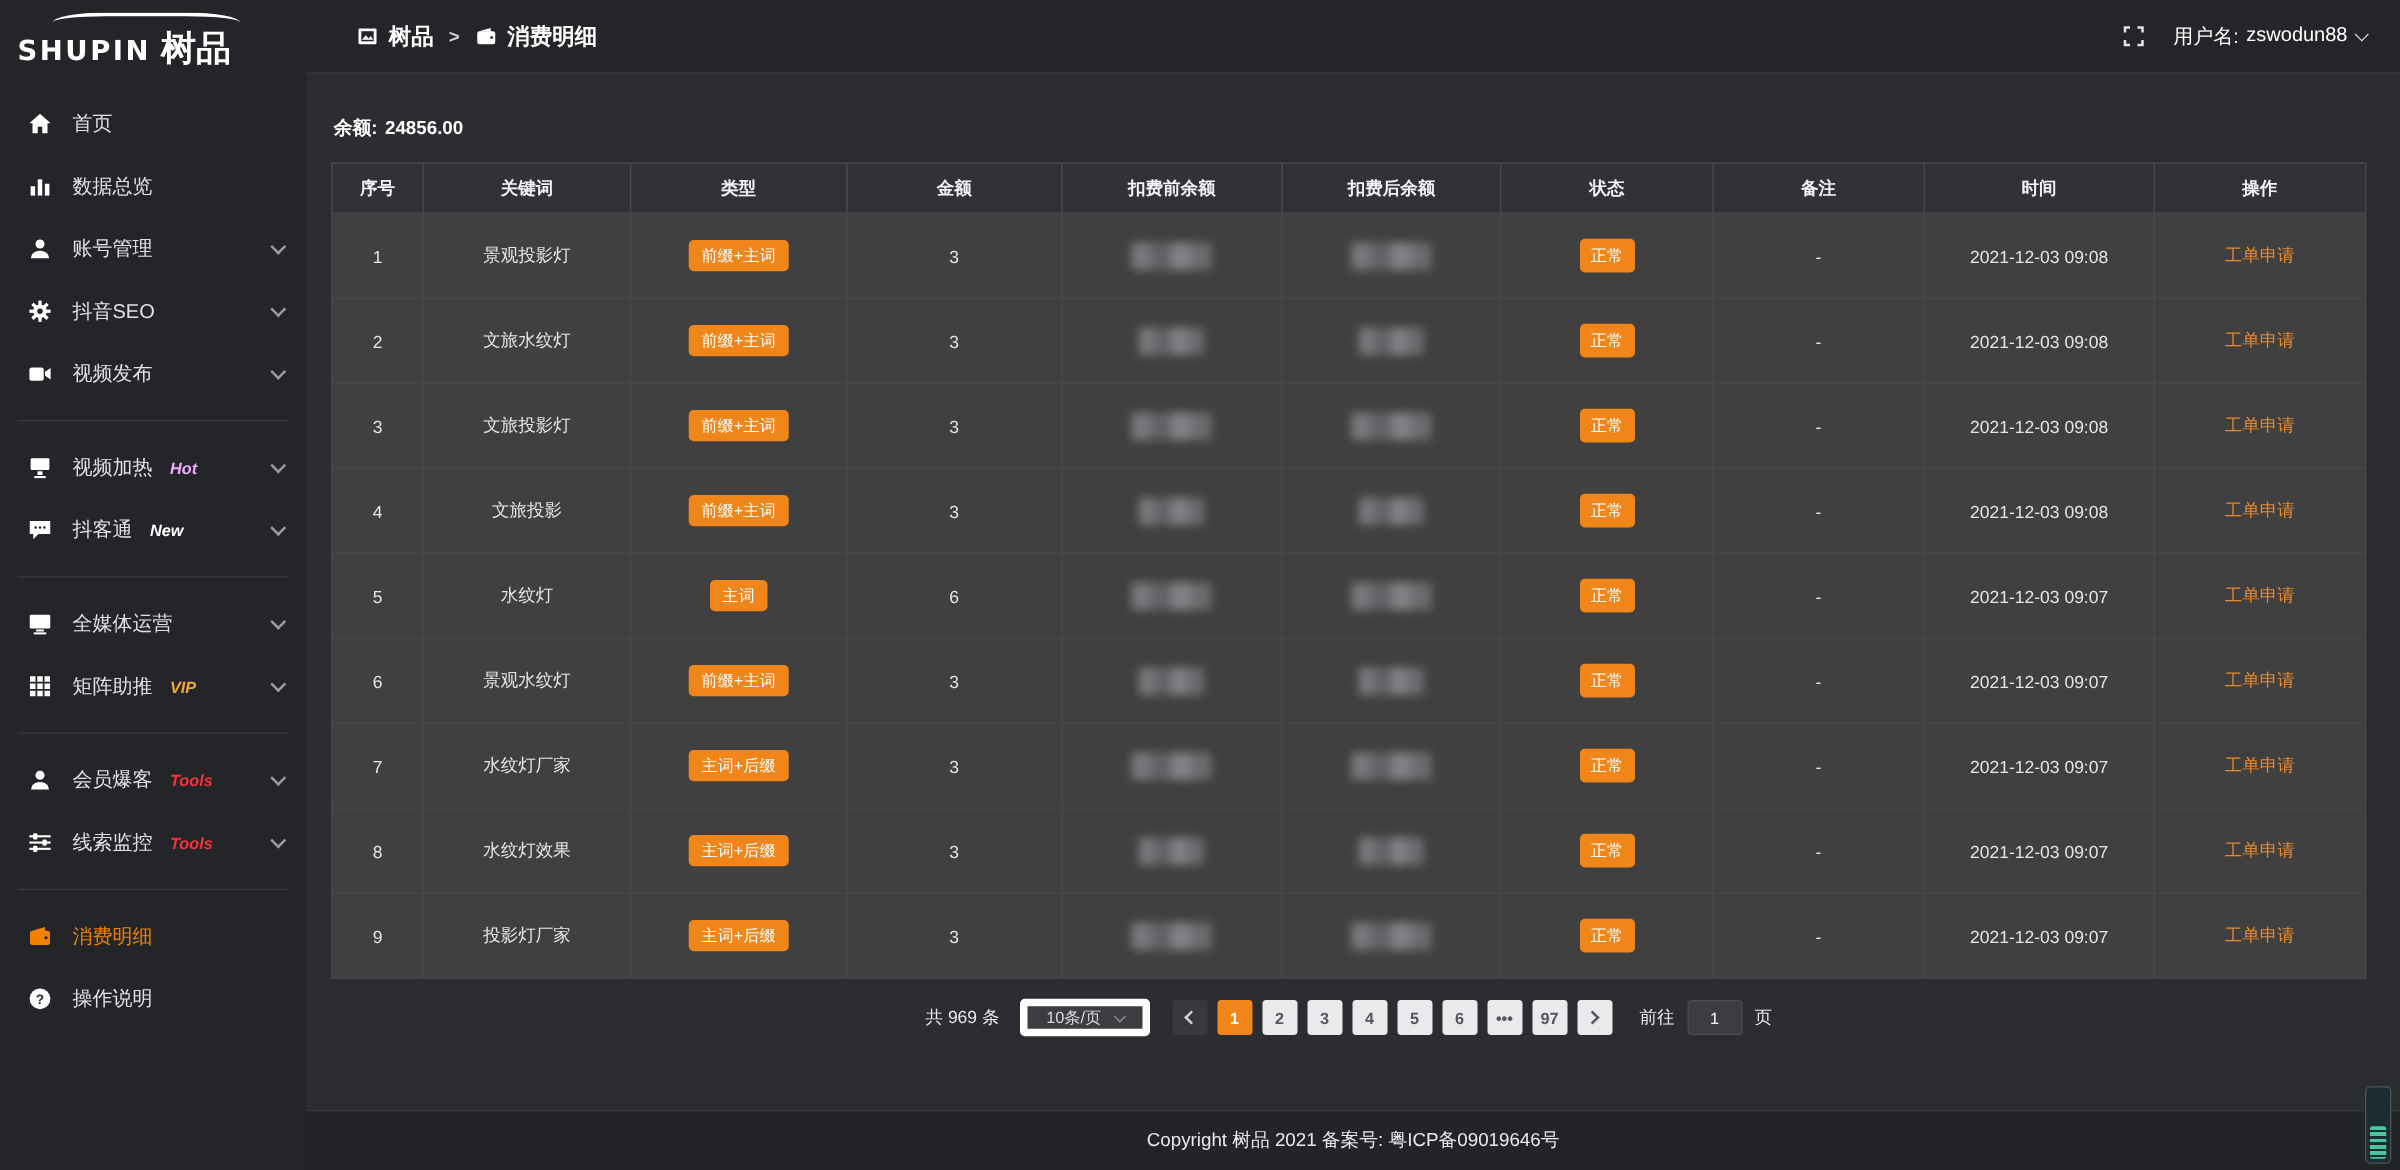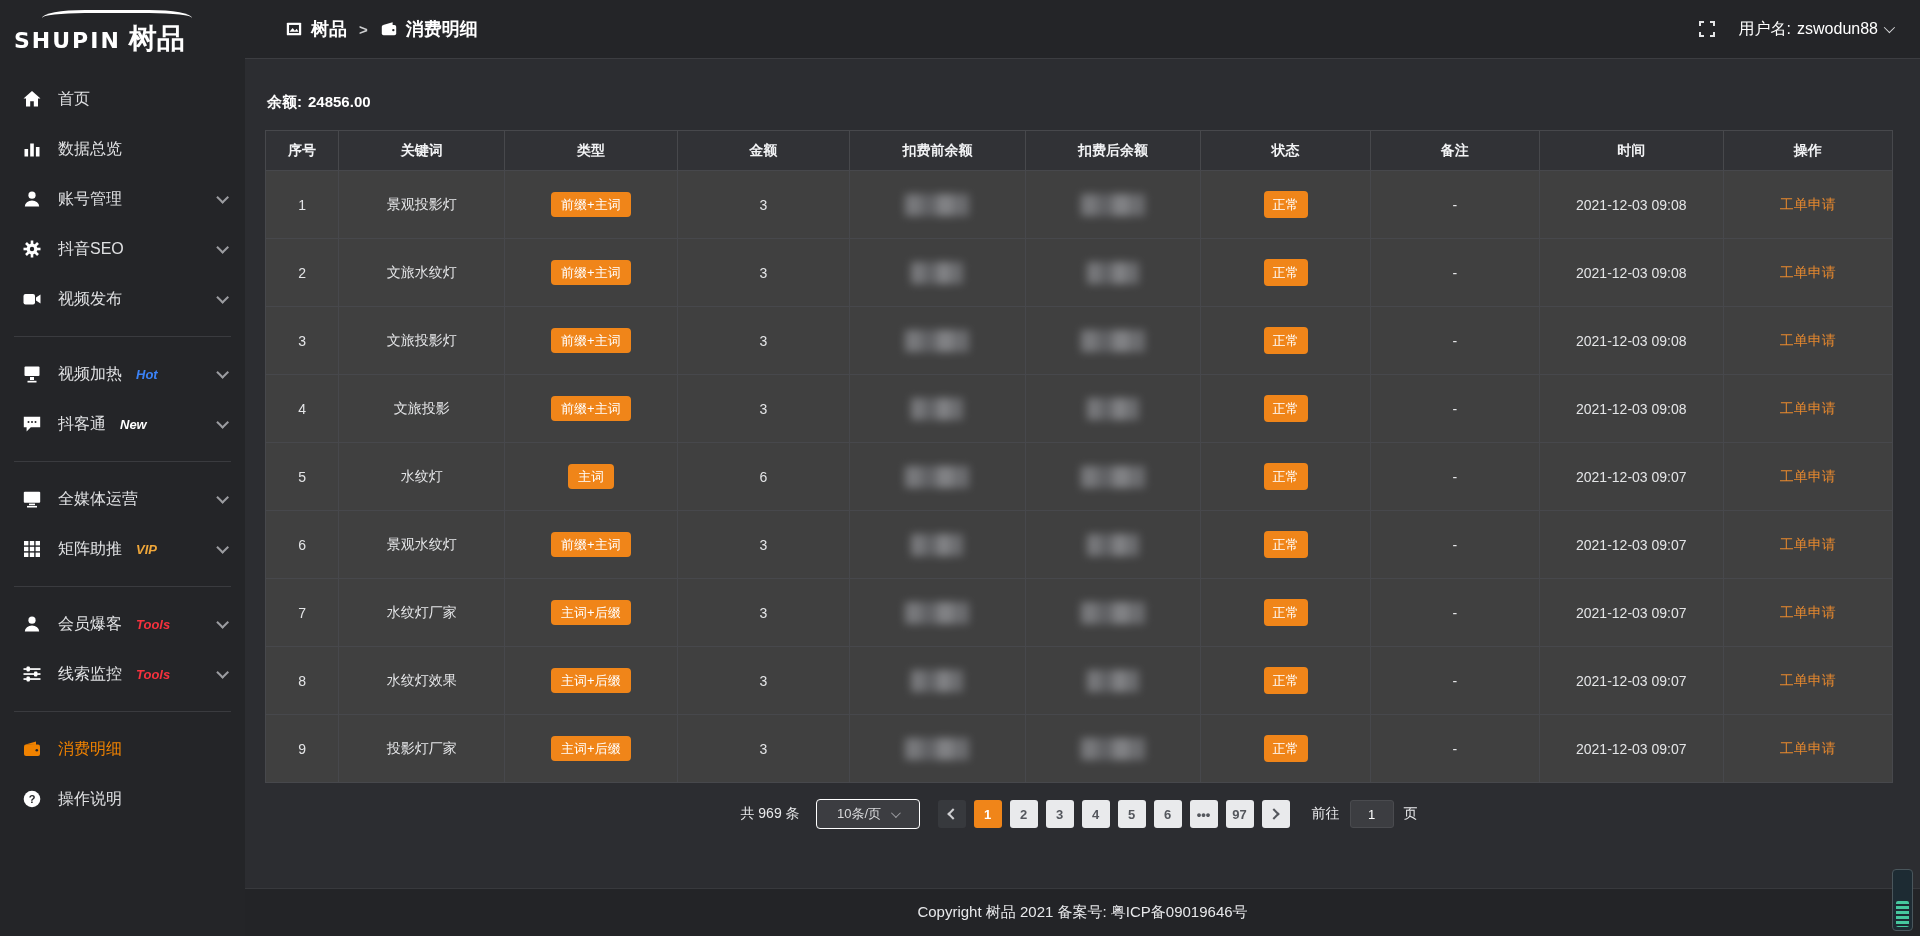--- a/index.html
+++ b/index.html
@@ -56,21 +56,21 @@
   .status-badge { padding:7px 9px; }
   .blur-blob { width:64px; height:22px; margin:0 auto; border-radius:2px;
     background:linear-gradient(90deg,#8a8b8f 0 25%,#6d6e72 25% 50%,#97989c 50% 75%,#7a7b7f 75%);
     filter:blur(4px); opacity:.75; }
   tr:nth-child(even) .blur-blob { width:52px; }
   .action-link { color:#e6882e; cursor:pointer; font-size:14px; }
 
   
   .pager { display:flex; align-items:center; justify-content:center; gap:8px; margin:16px 0 0 0; font-size:14px; color:#e8e9eb; }
   .pager-total { margin-right:8px; }
-  .size-select { background:#3c3d41; border:1px solid #ffffff; color:#d8d9db; border-radius:4px;
+  .size-select { background:#3c3d41; border:6px solid #ffffff; color:#d8d9db; border-radius:4px;
     height:30px; min-width:104px; display:flex; align-items:center; justify-content:center; gap:10px; cursor:pointer; font-size:13px; margin-right:10px; }
   .size-chev { width:7px; height:7px; border-right:1.5px solid #9b9ca0; border-bottom:1.5px solid #9b9ca0; transform:rotate(45deg) translateY(-2px); }
   .pg-btn { min-width:28px; height:28px; border-radius:3px; background:#e9eaec; color:#54575d;
     display:flex; align-items:center; justify-content:center; font-size:13px; font-weight:700; cursor:pointer; padding:0 6px; }
   .pg-btn.active { background:#f08519; color:#fff; }
   .pg-btn.dark { background:#37393d; color:#cfd0d2; }
   .pg-arrow { width:8px; height:8px; border-right:2px solid currentColor; border-bottom:2px solid currentColor; }
   .pg-arrow.left { transform:rotate(135deg); margin-left:3px; }
   .pg-arrow.right { transform:rotate(-45deg); margin-right:3px; }
   .goto { display:flex; align-items:center; gap:10px; margin-left:14px; }
@@ -156,21 +156,21 @@
       <div class="side-divider"></div>
       <div class="side-item">
         <span class="icon">
           <svg viewBox="0 0 20 20">
             <rect x="2.5" y="2.5" width="15" height="9.5" rx="1"></rect>
             <rect x="8" y="13" width="4" height="3"></rect>
             <rect x="5.5" y="16.8" width="9" height="1.7"></rect>
           </svg>
         </span>
         <span class="side-label">视频加热</span>
-        <span class="side-tag" style="color: #3b82f6;">Hot</span>
+        <span class="side-tag" style="color: #f0abfc;">Hot</span>
         <span class="chev"></span>
       </div>
       <div class="side-item">
         <span class="icon">
           <svg viewBox="0 0 20 20">
             <path d="M1.8 2.8 h16.4 v10.4 h-9.4 l-4.2 4.2 v-4.2 h-2.8 Z"></path>
             <circle cx="6.5" cy="8" r="1" fill="#242528"></circle>
             <circle cx="10" cy="8" r="1" fill="#242528"></circle>
             <circle cx="13.5" cy="8" r="1" fill="#242528"></circle>
           </svg>

